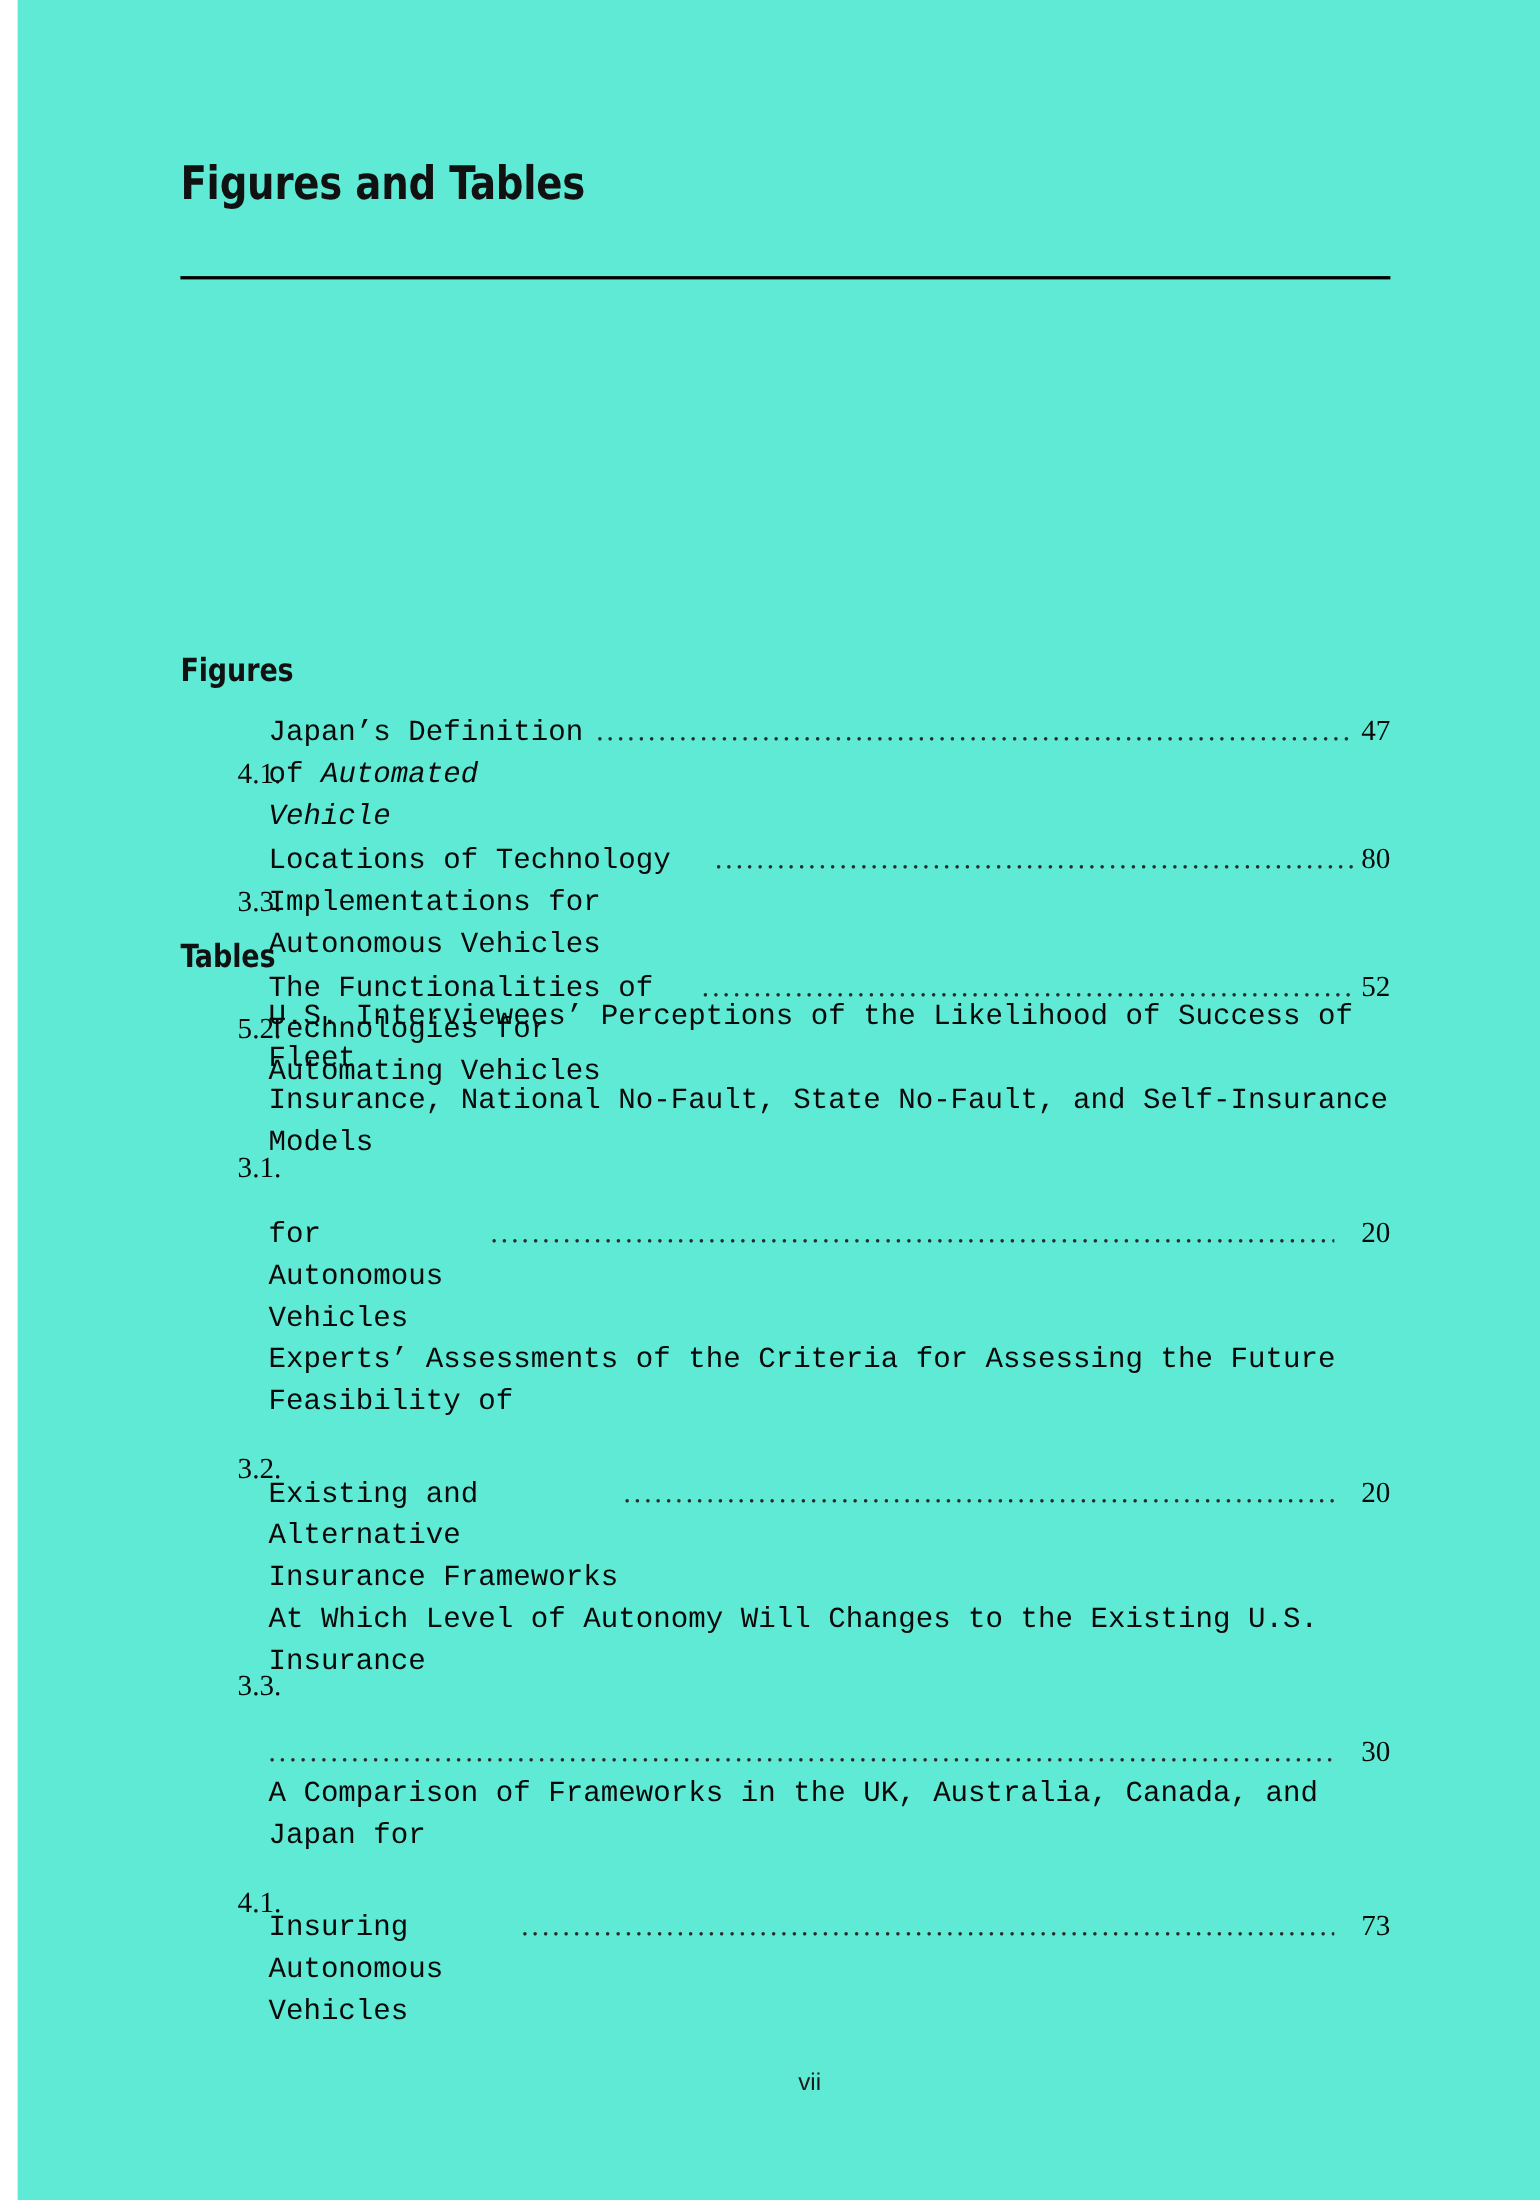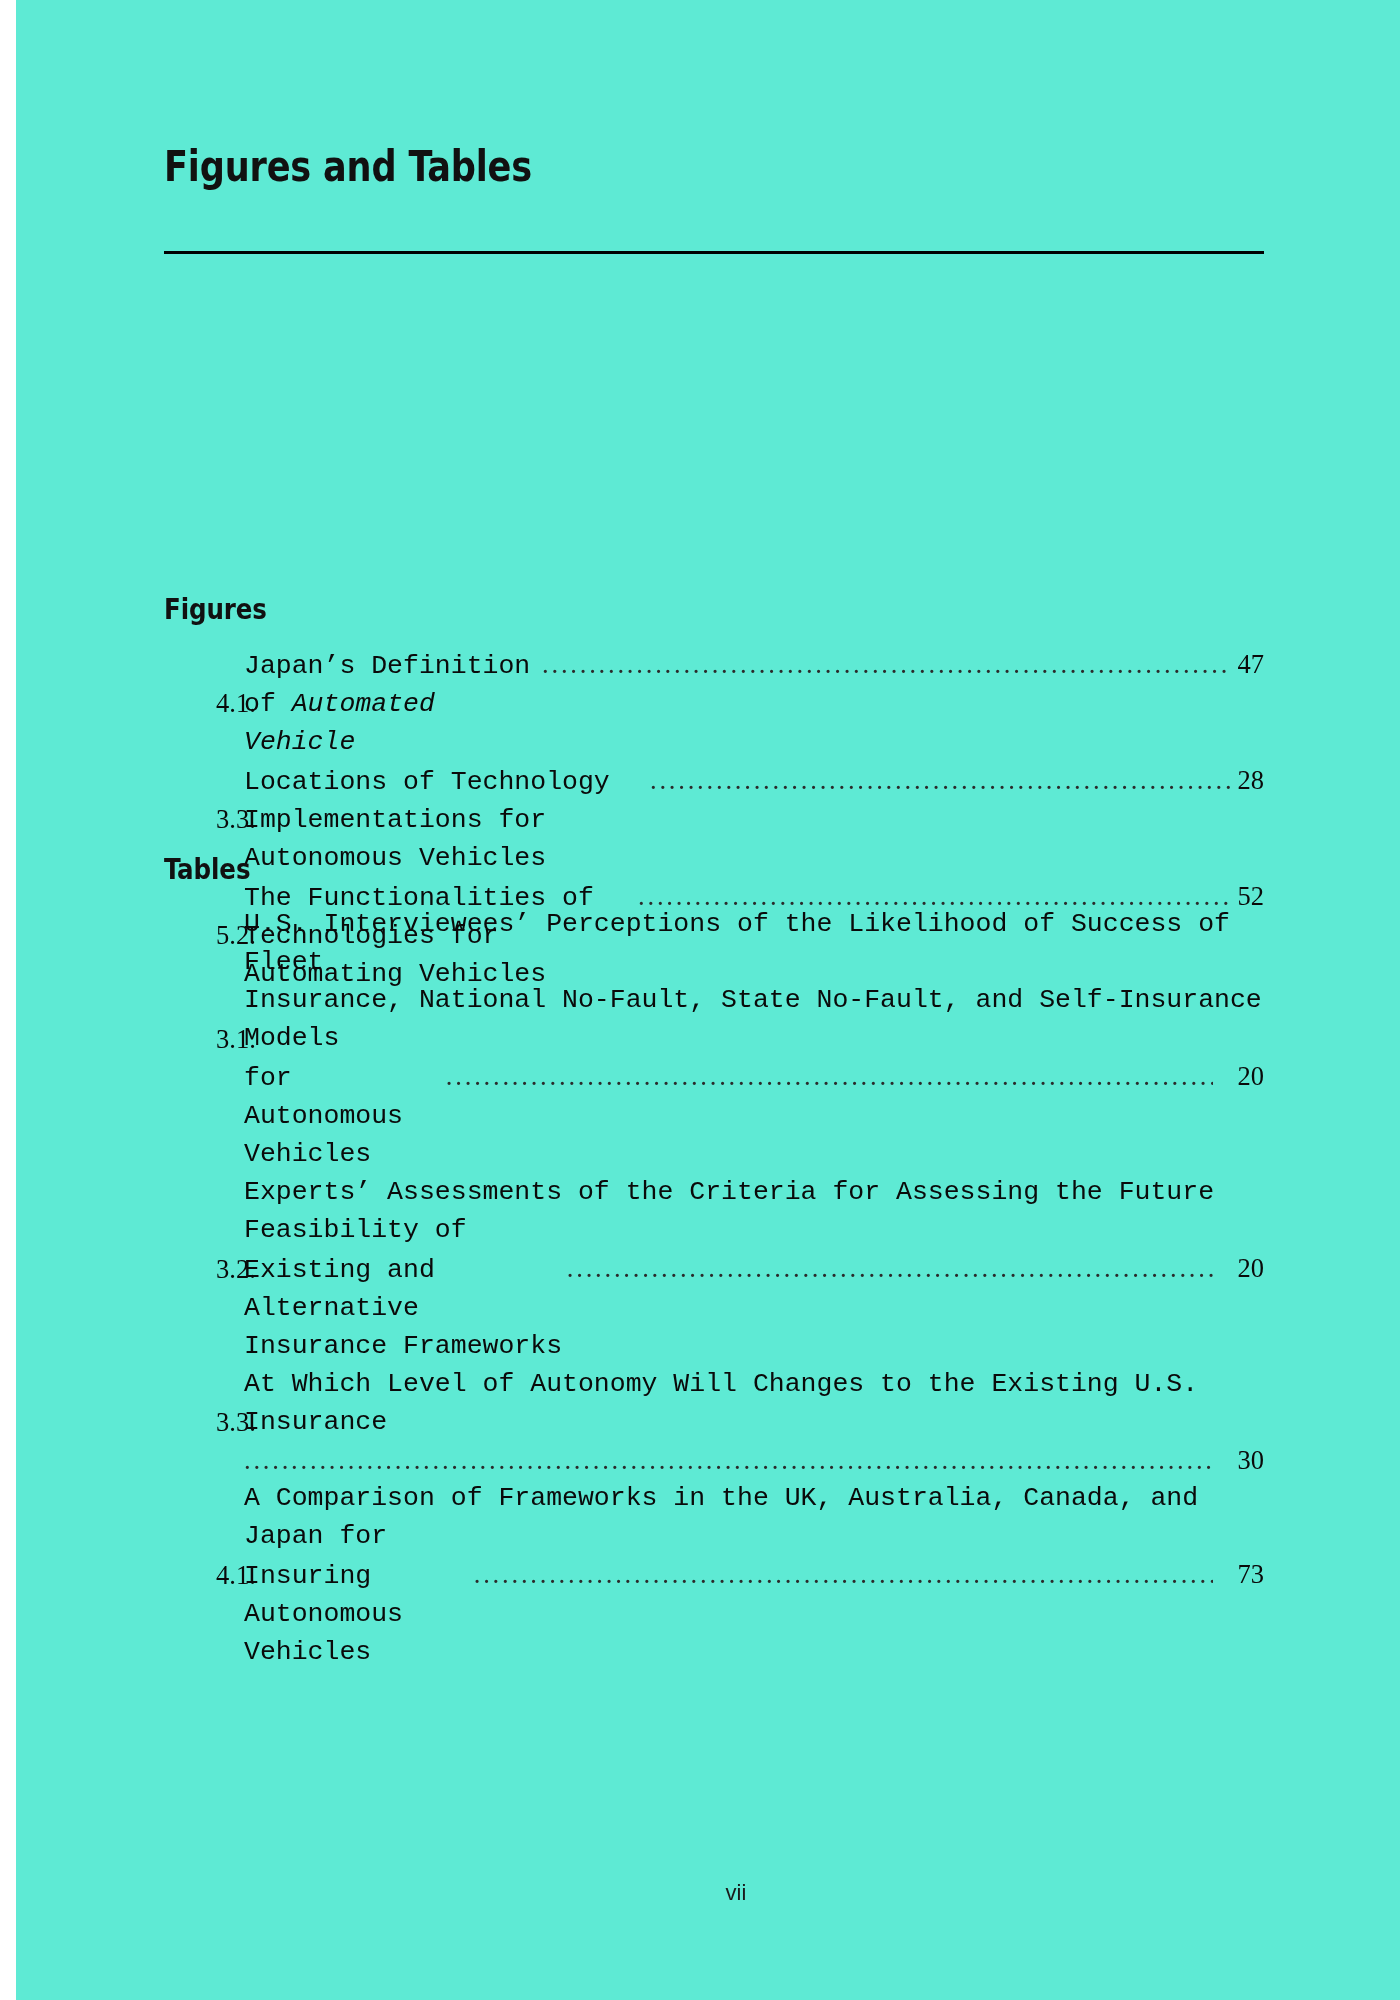--- a/index.html
+++ b/index.html
@@ -130,21 +130,21 @@
   .leader::after {
     content: "........................................................................................................................................................";
   }
   .leader.gap { margin-left: 6px; }
   .pagenum {
     flex: 0 0 auto;
     text-align: right;
     white-space: nowrap;
     padding-left: 6px;
   }
-  .pagenum.wide { min-width: 44px; }
+  .pagenum.wide { min-width: 44px; margin-top: 44px; }
 
   
   .line.plain .line-text { flex: 1 1 auto; }
 
   .italic { font-style: italic; }
 
   
   .folio {
     position: absolute;
     left: 0;
@@ -183,21 +183,21 @@
       </div>
     </div>
 
     <div class="entry">
       <div class="entry-row">
         <span class="entry-num">3.3.</span>
         <span class="entry-body">
           <span class="line">
             <span class="line-text">Locations of Technology Implementations for Autonomous Vehicles</span>
             <span class="leader"></span>
-            <span class="pagenum">28</span>
+            <span class="pagenum">80</span>
           </span>
         </span>
       </div>
     </div>
 
     <div class="entry">
       <div class="entry-row">
         <span class="entry-num">5.2.</span>
         <span class="entry-body">
           <span class="line">

